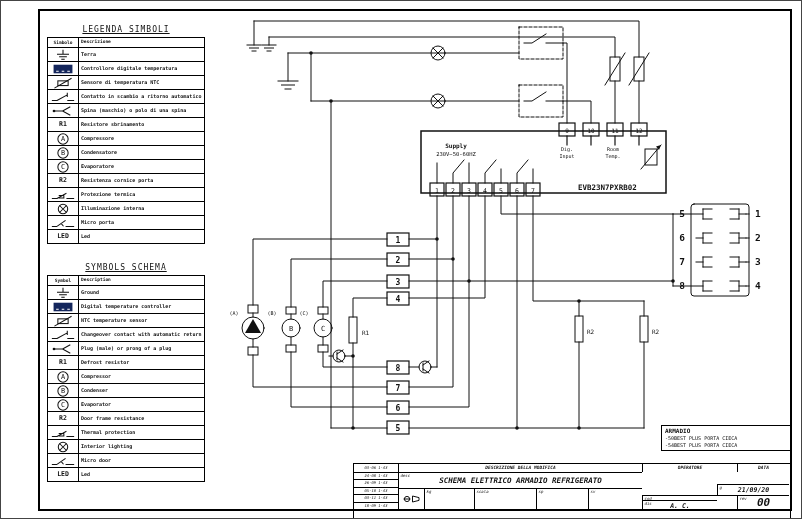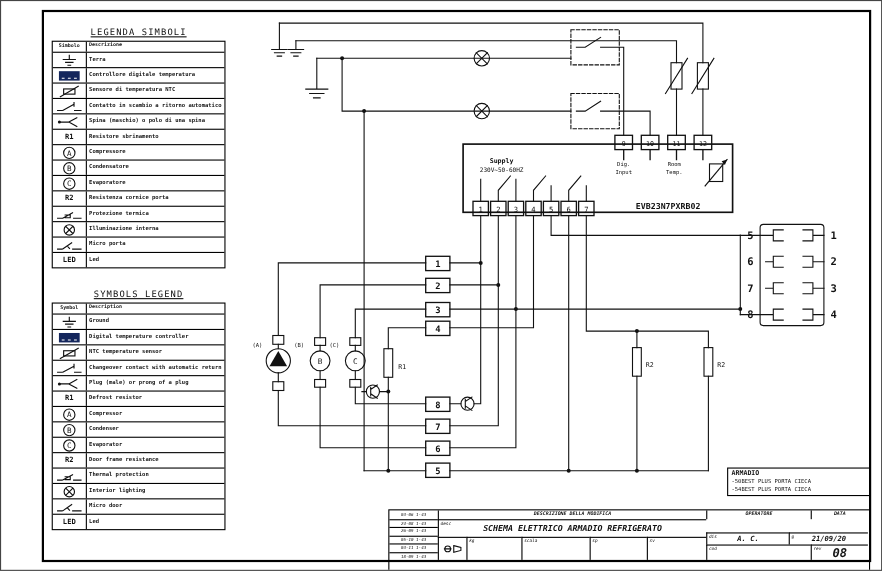--- a/index.html
+++ b/index.html
@@ -162,21 +162,21 @@
       <div class="lg-row">
         <div class="lg-sym">
           <span class="lg-txt">LED</span>
         </div>
         <div class="lg-desc">Led</div>
       </div>
     </div>
 </div>
 
 <div class="legend" id="legend-en">
-  <span class="lg-title">SYMBOLS LEGEND</span>
+  <span class="lg-title">SYMBOLS SCHEMA</span>
   <div class="lg-box">
       <div class="lg-row lg-head">
         <div class="lg-sym">Symbol</div>
         <div class="lg-desc">Description</div>
       </div>
       <div class="lg-row">
         <div class="lg-sym">
           <svg viewBox="0 0 30 14" width="26" height="12">
             <path d="M15 1v5M8 6h14M10.5 9h9M13 12h4" stroke="#111" fill="none" stroke-width="1.2"></path>
           </svg>
@@ -537,28 +537,28 @@
   <div class="cell" style="left:234px;top:24px;width:54px;height:21px">
     <span class="c-lbl">sv</span>
   </div>
 
   <div class="cell noT" style="left:288px;top:0;width:95px;height:8px">
     <span class="c-val" style="font-size:4.5px">OPERATORE</span>
   </div>
   <div class="cell noT" style="left:383px;top:0;width:52px;height:8px">
     <span class="c-val" style="font-size:4.5px">DATA</span>
   </div>
-  <div class="cell" style="left:288px;top:20px;width:75px;height:11px">
+  <div class="cell" style="left:288px;top:36px;width:75px;height:11px">
     <span class="c-lbl">dis</span>
     <span class="c-val" style="font-size:6.5px">A. C.</span>
   </div>
   <div class="cell" style="left:363px;top:20px;width:72px;height:11px">
     <span class="c-lbl">g</span>
     <span class="c-val" style="font-size:6.5px">21/09/20</span>
   </div>
   <div class="cell" style="left:288px;top:31px;width:95px;height:14px">
     <span class="c-lbl">cod</span>
   </div>
   <div class="cell" style="left:383px;top:31px;width:52px;height:14px">
     <span class="c-lbl">rev</span>
-    <span class="c-val" style="font-size:11px">08</span>
+    <span class="c-val" style="font-size:11px">00</span>
   </div>
 </div>
 
 </body></html>

